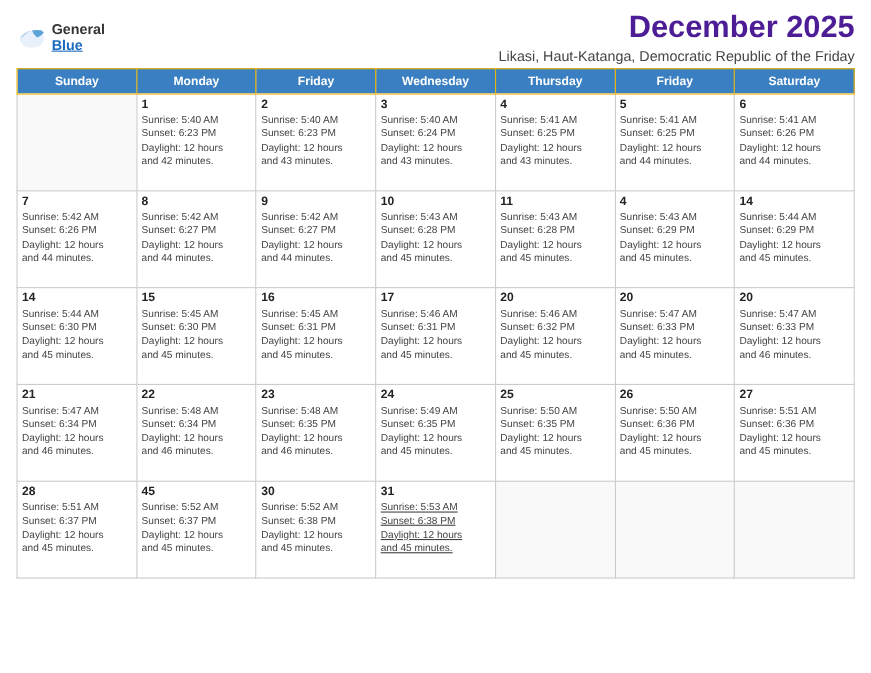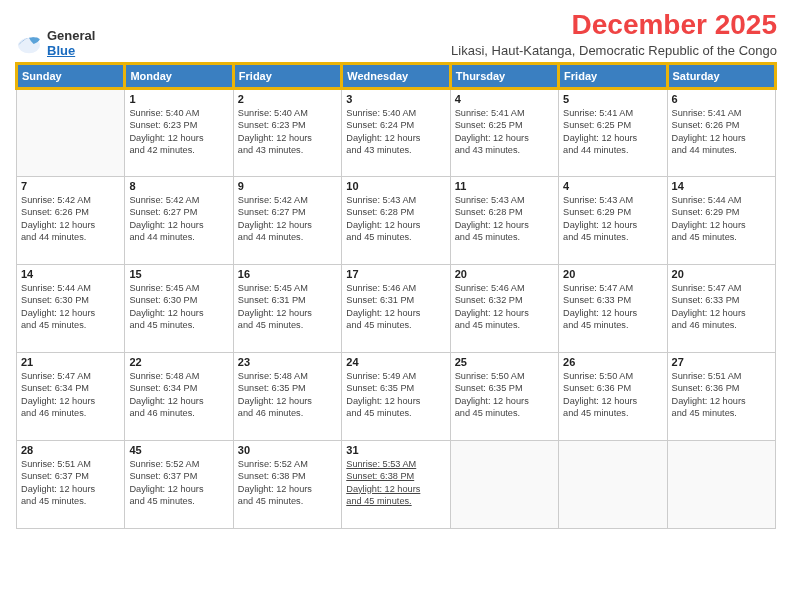--- a/index.html
+++ b/index.html
@@ -11,21 +11,21 @@
       overflow: hidden;
     }
     .page {
       width: 792px;
       height: 612px;
       padding: 10px 15px 10px 15px;
     }
     .header-area {
       display: flex;
       justify-content: space-between;
-      align-items: flex-end;
+      align-items: center;
       margin-bottom: 4px;
     }
     .logo {
       display: flex;
       align-items: center;
       gap: 4px;
     }
     .logo-text {
       font-size: 13px;
       font-weight: bold;
@@ -36,42 +36,42 @@
     .logo-icon {
       width: 28px;
       height: 28px;
     }
     .title-area {
       text-align: right;
     }
     .month-title {
       font-size: 28px;
       font-weight: bold;
-      color: #ef4444;
+      color: #4c1d95;
       line-height: 1.1;
     }
     .subtitle {
       font-size: 13px;
       color: #444;
       margin-top: 2px;
     }
     .calendar {
       width: 100%;
       border-collapse: collapse;
       table-layout: fixed;
       font-size: 10px;
     }
     .calendar th {
       background-color: #3a7fc1;
       color: #fff;
       font-weight: bold;
       font-size: 11px;
       padding: 5px 4px;
-      text-align: left;
-      border: 3px solid #eab308;
+      text-align: center;
+      border: 1px solid #eab308;
     }
     .calendar td {
       border: 1px solid #ccc;
       vertical-align: top;
       padding: 3px 4px;
       height: 88px;
       background: #fff;
       font-size: 9.5px;
       color: #333;
     }
@@ -102,21 +102,21 @@
         <path d="M4 20 Q18 4 32 12 Q28 8 18 10 Q10 12 4 20Z" fill="#3a7fc1"></path>
         <path d="M18 10 Q28 8 32 12 Q30 16 24 18 Q20 15 18 10Z" fill="#5ba3d9"></path>
       </svg>
       <div class="logo-text">
         <div><span class="general">General</span></div>
         <div><span class="blue">Blue</span></div>
       </div>
     </div>
     <div class="title-area">
       <div class="month-title">December 2025</div>
-      <div class="subtitle">Likasi, Haut-Katanga, Democratic Republic of the Congo</div>
+      <div class="subtitle">Likasi, Haut-Katanga, Democratic Republic of the Friday</div>
     </div>
   </div>
 
   <table class="calendar">
     <thead>
       <tr>
         <th>Sunday</th>
         <th>Monday</th>
         <th>Friday</th>
         <th>Wednesday</th>

